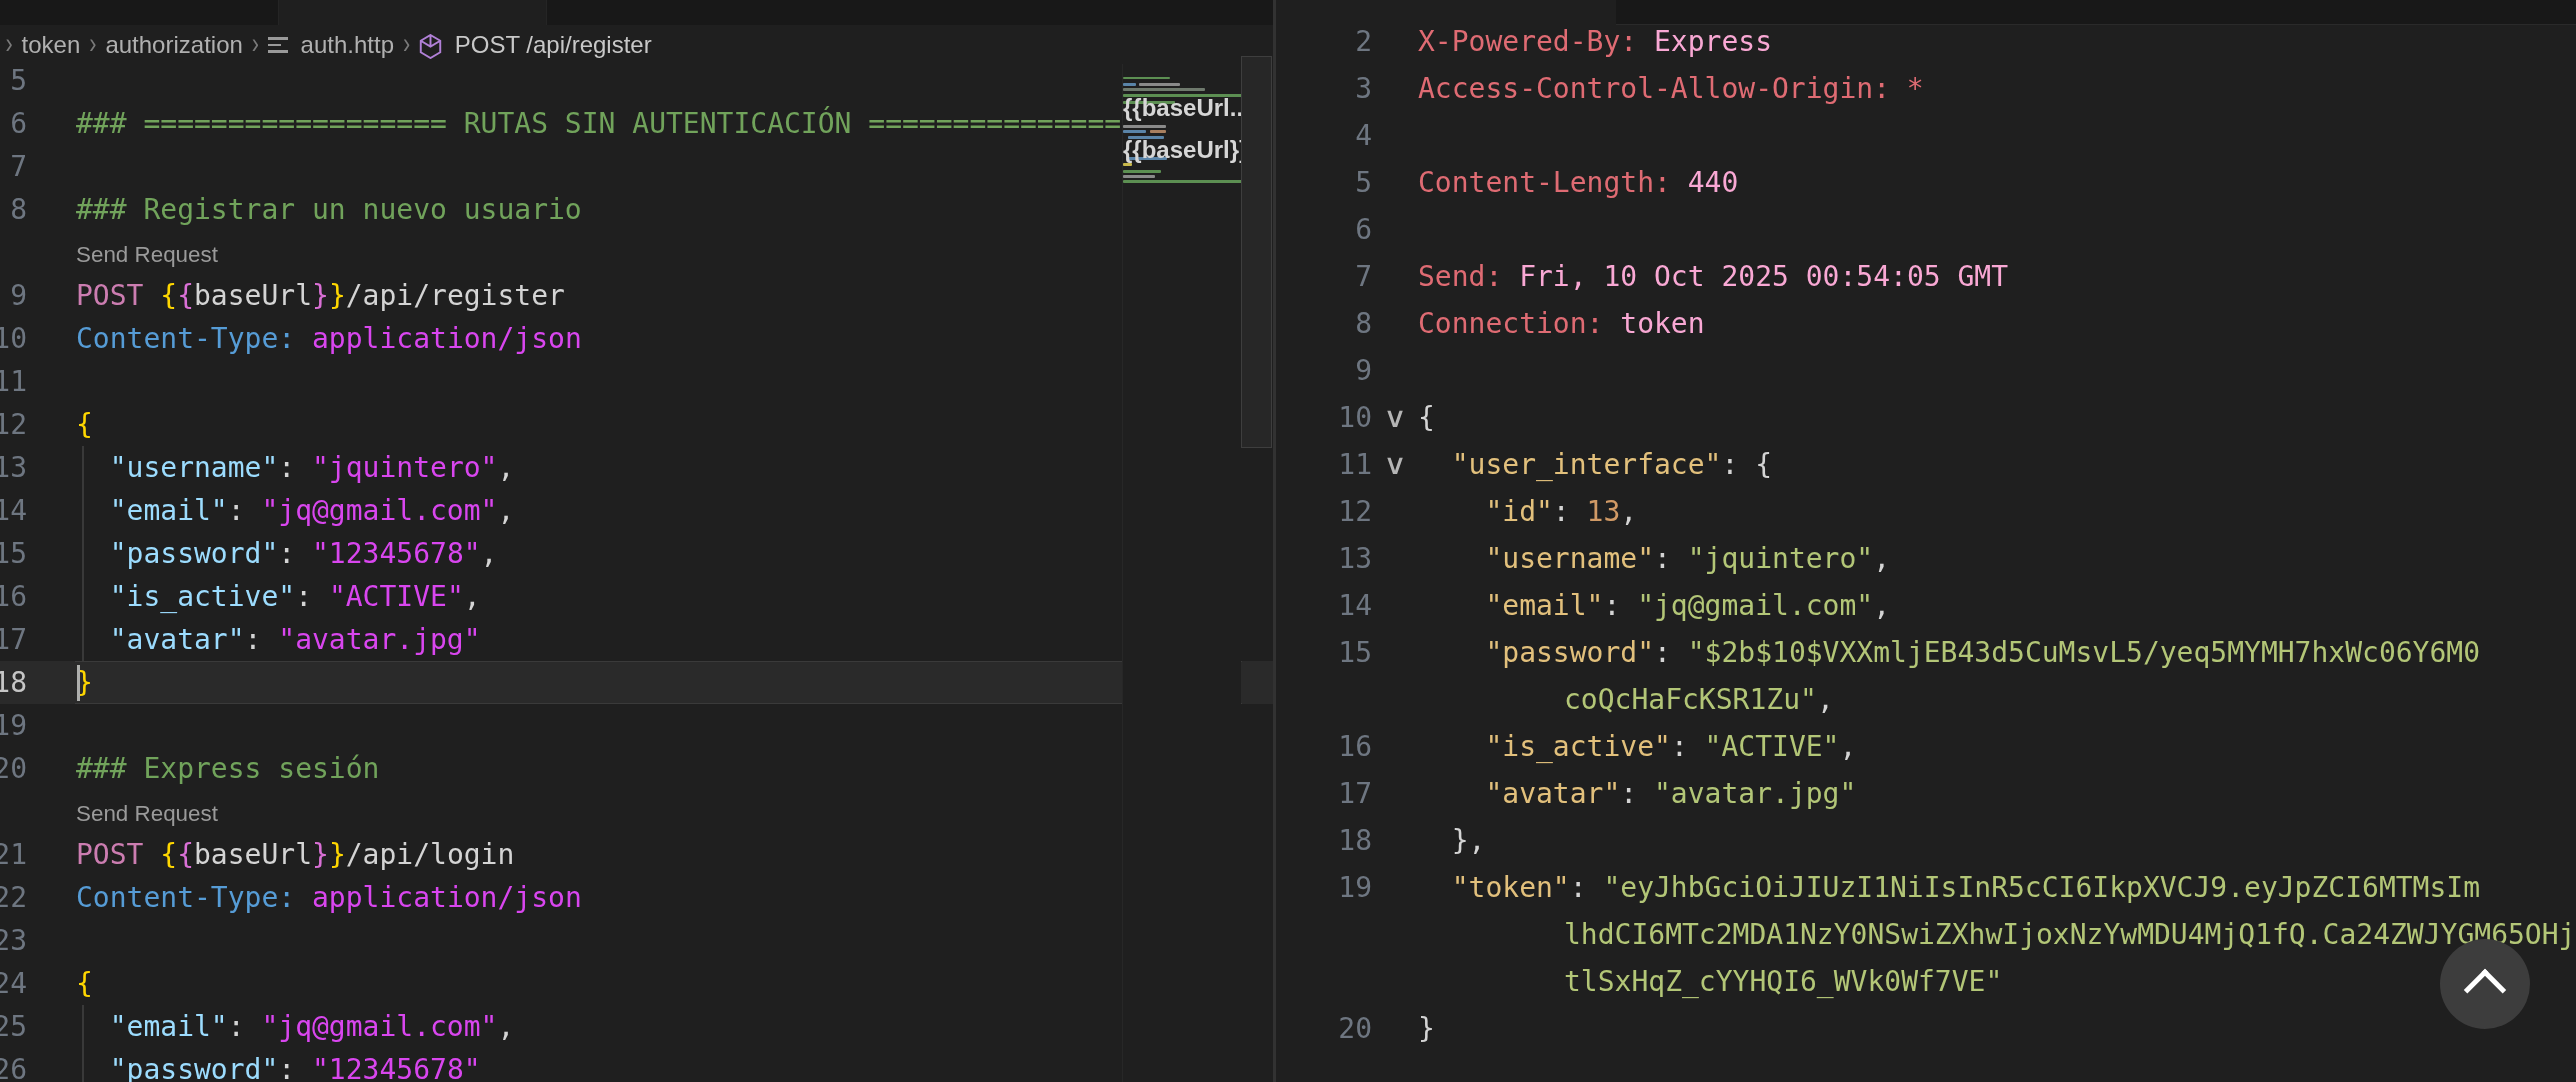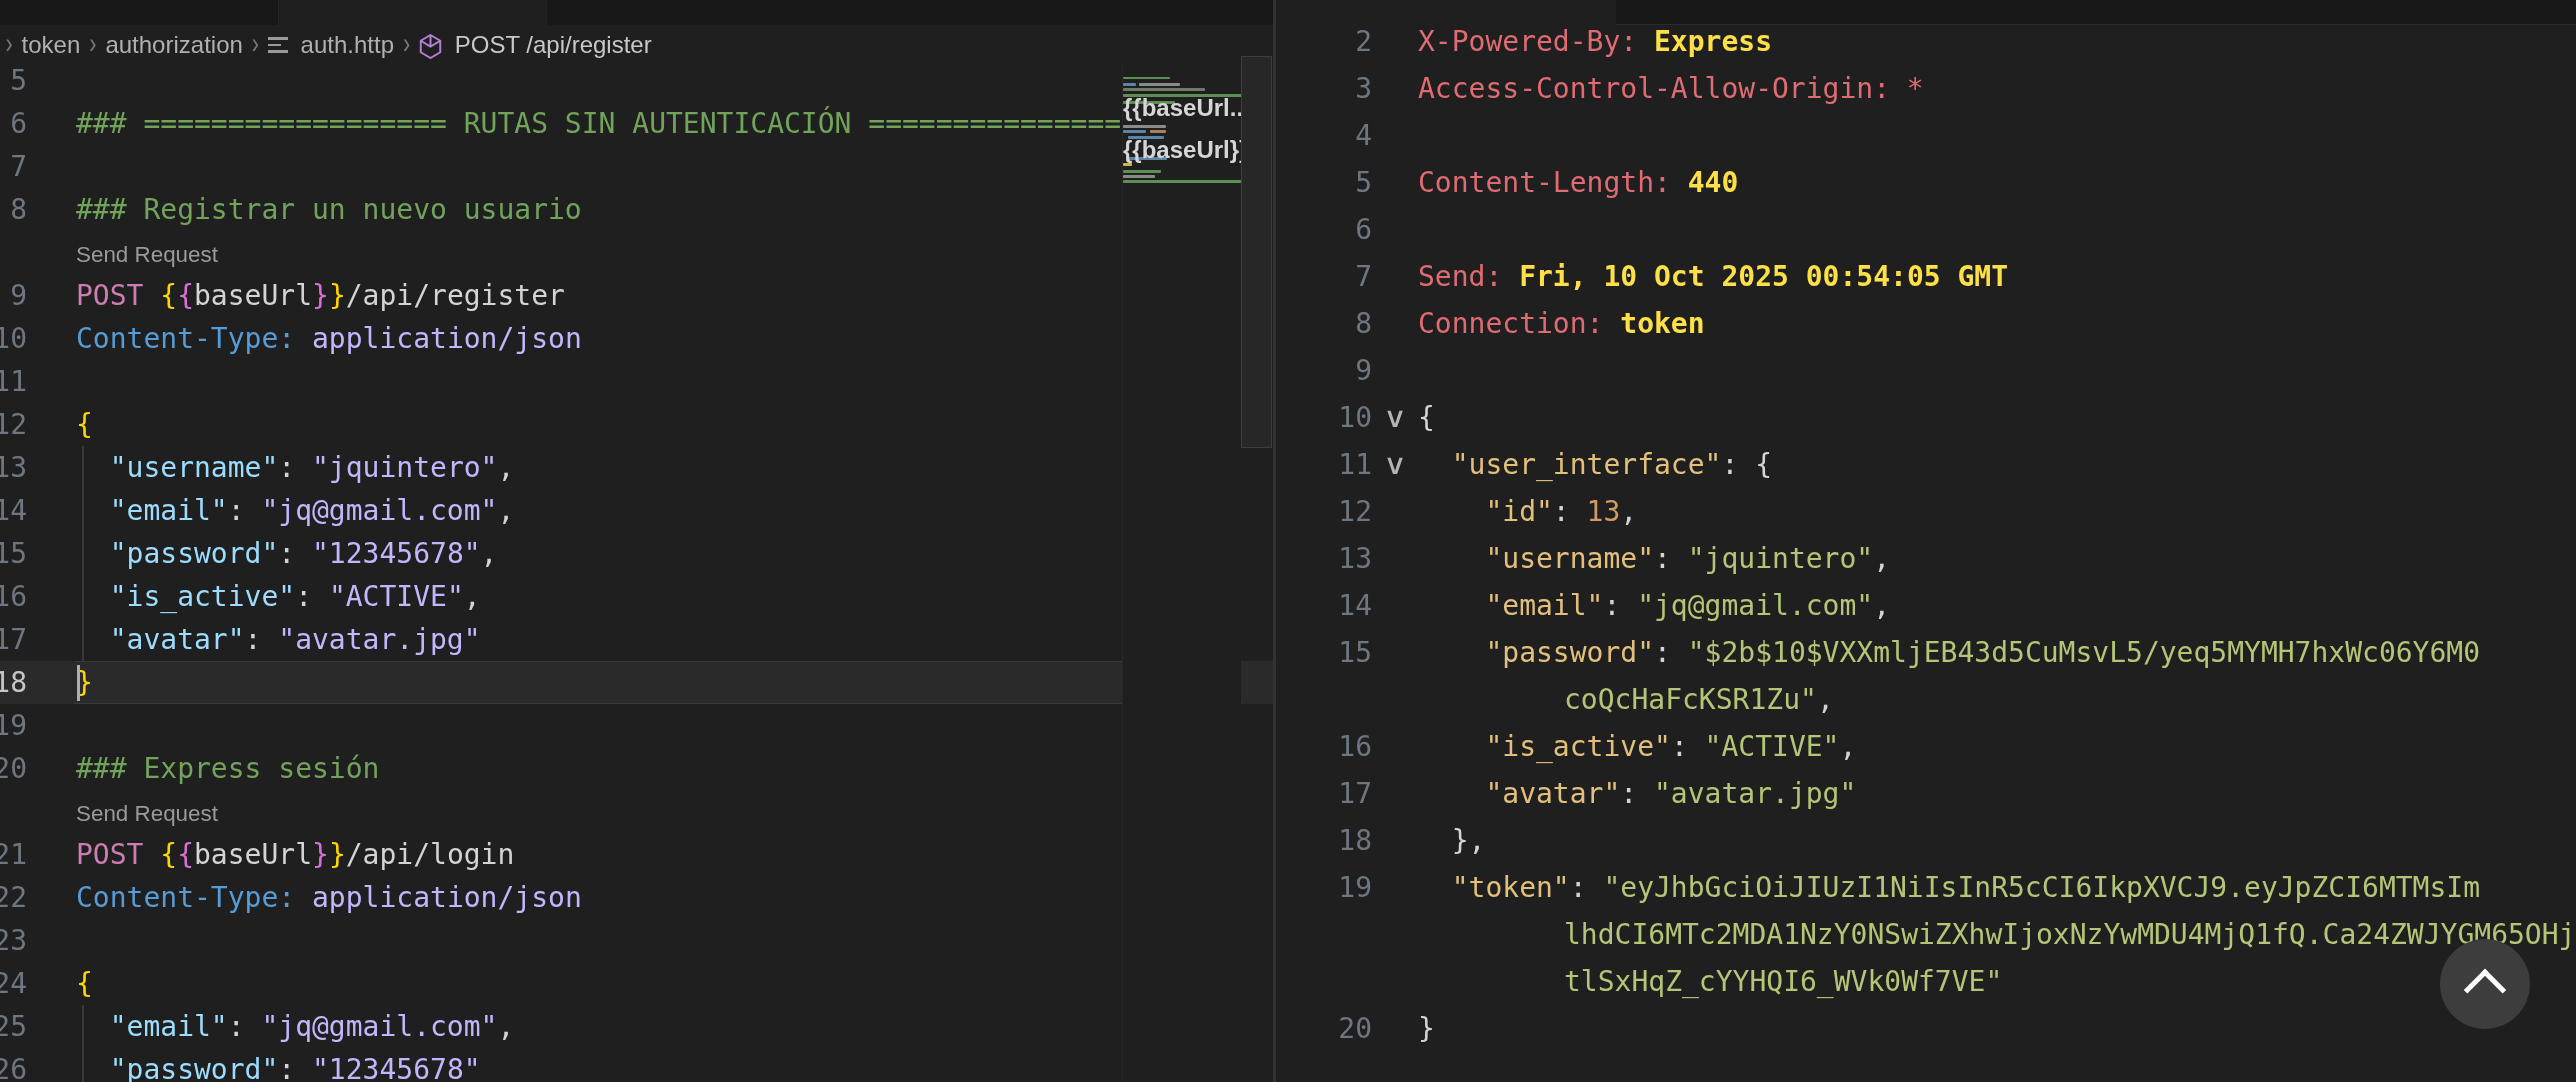--- a/index.html
+++ b/index.html
@@ -47,22 +47,22 @@
           font-family:"Liberation Sans", sans-serif; cursor:pointer; }
 
   .row.cur { background:rgba(255,255,255,0.05); }
   .row.cur::before, .row.cur::after { content:""; position:absolute; left:75px; right:31px; height:0.9px; background:#3a3a3a; }
   .row.cur::before { top:0; } .row.cur::after { bottom:0; }
   .cursor { position:absolute; left:77px; top:3.6px; width:2.7px; height:36px; background:#aeafad; }
   .guide { position:absolute; left:82px; top:0; bottom:0; width:1.8px; background:#393939; }
 
   
   .cmt{color:#71a35b;} .meth{color:#cc7db1;} .b1{color:#ffd700;} .b2{color:#da70d6;}
-  .txt{color:#d4d4d4;} .hdr{color:#569cd6;} .val{color:#c4b5fd;margin-top:16px;} .key{color:#9cdcfe;}
-  .hn{color:#df6b73;} .hv{color:#fde047;font-weight:bold;} .rkey{color:#e2c07c;} .rstr{color:#b3c677;}
+  .txt{color:#d4d4d4;} .hdr{color:#569cd6;} .val{color:#d946ef;margin-top:16px;} .key{color:#9cdcfe;}
+  .hn{color:#df6b73;} .hv{color:#f9a8d4;} .rkey{color:#e2c07c;} .rstr{color:#b3c677;}
   .num{color:#d19a66;} .pun{color:#d4d4d4;}
 
   
   #minimap { position:absolute; left:1122px; top:64px; width:119px; height:1018px;
              background:#1f1f1f; border-left:0.9px solid #272727; overflow:hidden; }
   .mm-bar { position:absolute; height:2.7px; border-radius:0.9px; }
   .mm-label { position:absolute; left:0; width:119px; overflow:hidden; color:#d6d6d6;
               font-family:"Liberation Sans", sans-serif; font-weight:bold; font-size:24px;
               white-space:nowrap; }
   #scrollbar-left { position:absolute; left:1241px; top:56px; width:31px; height:392px;

